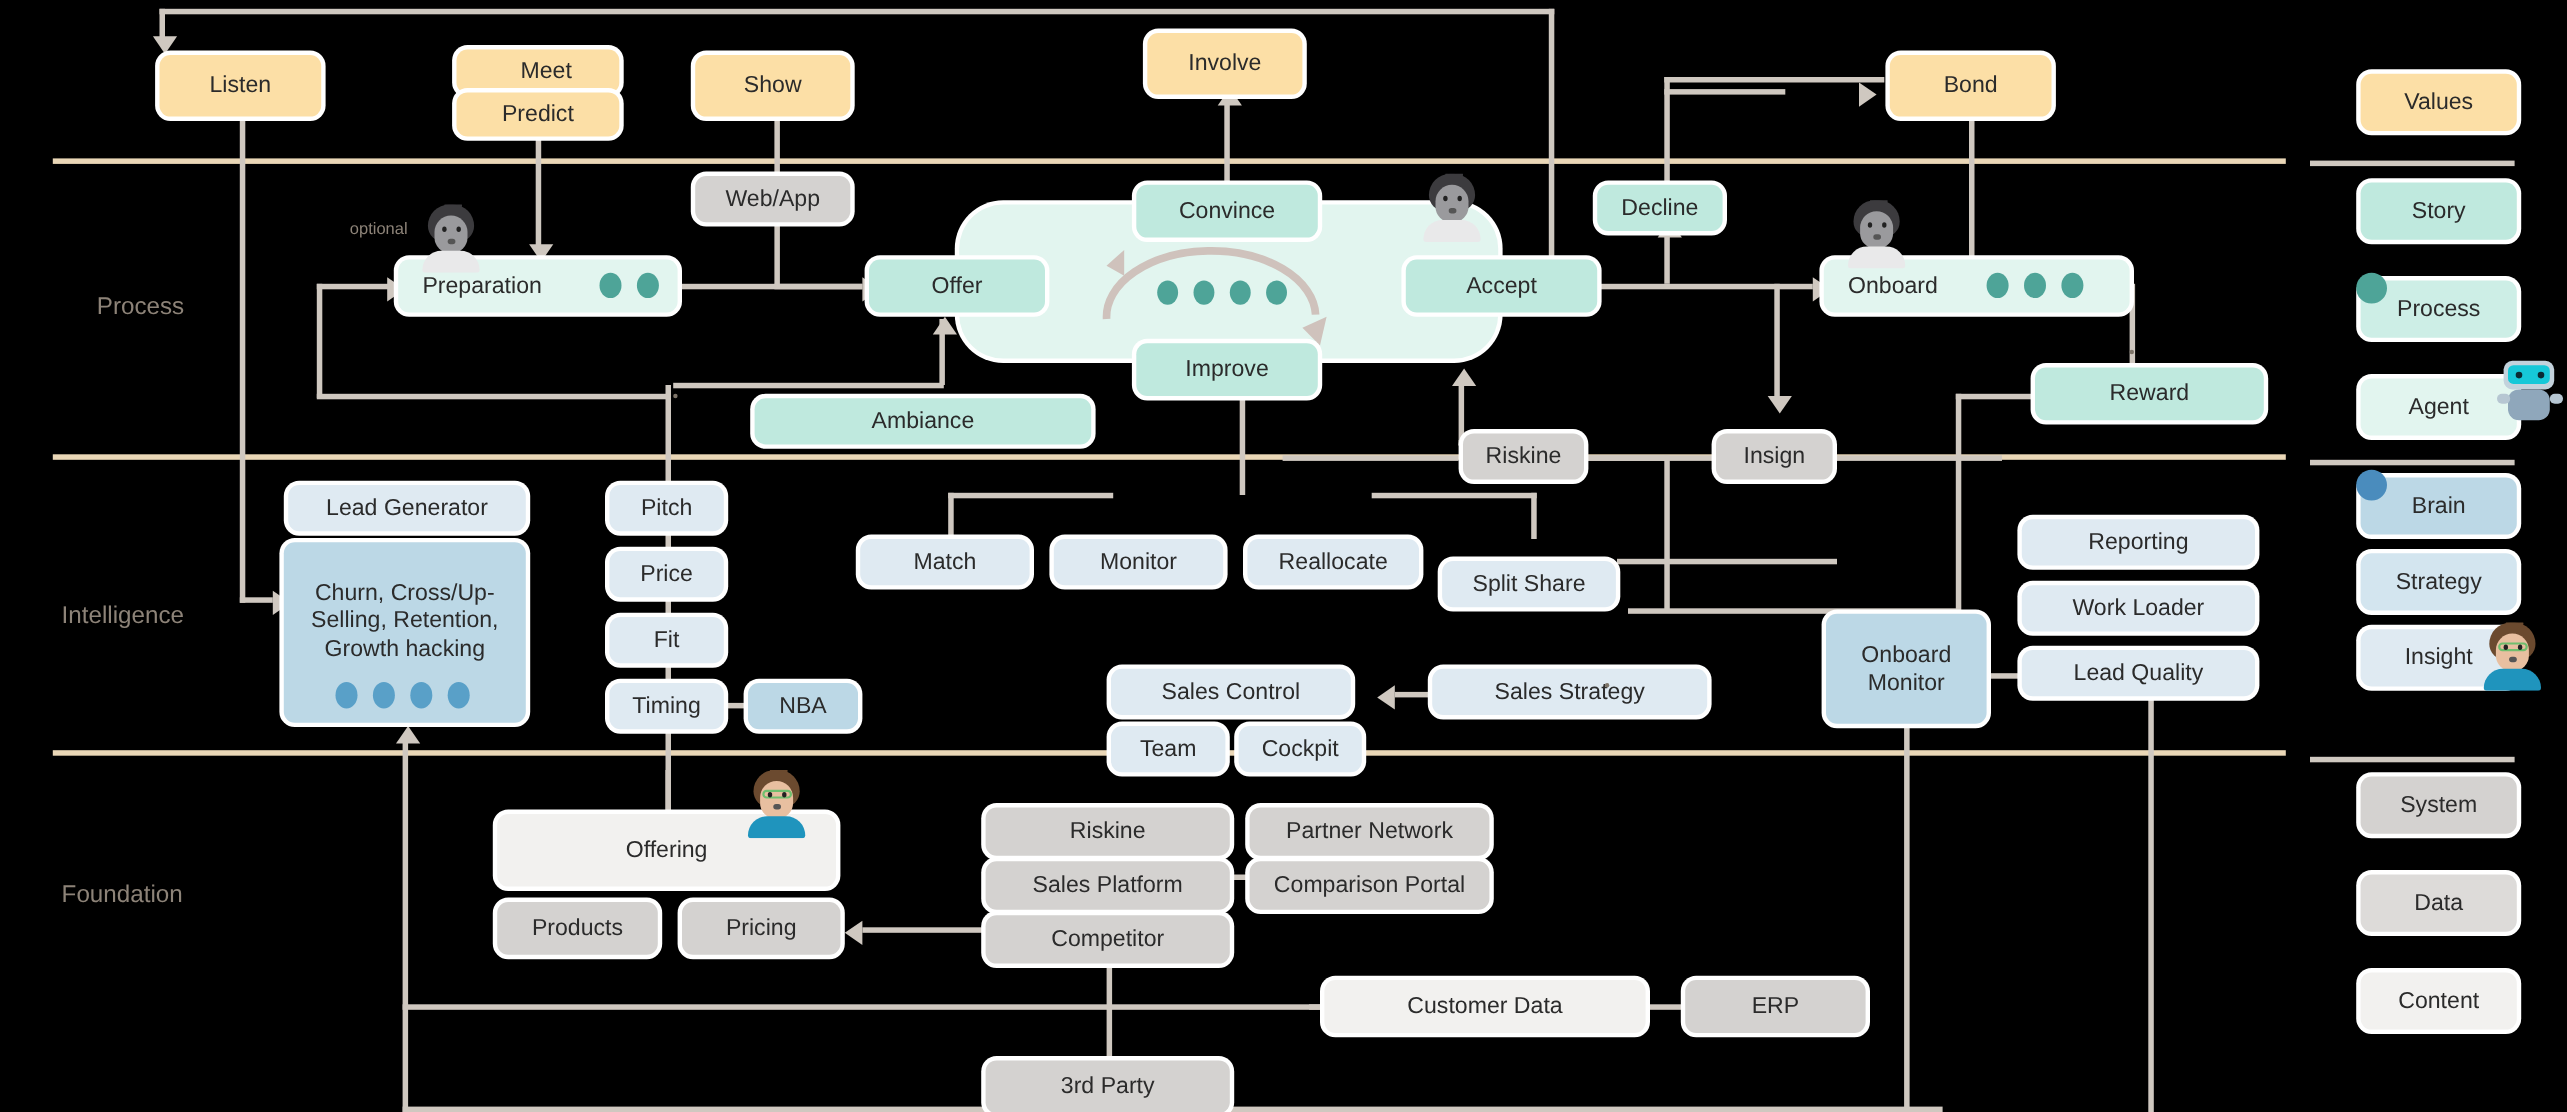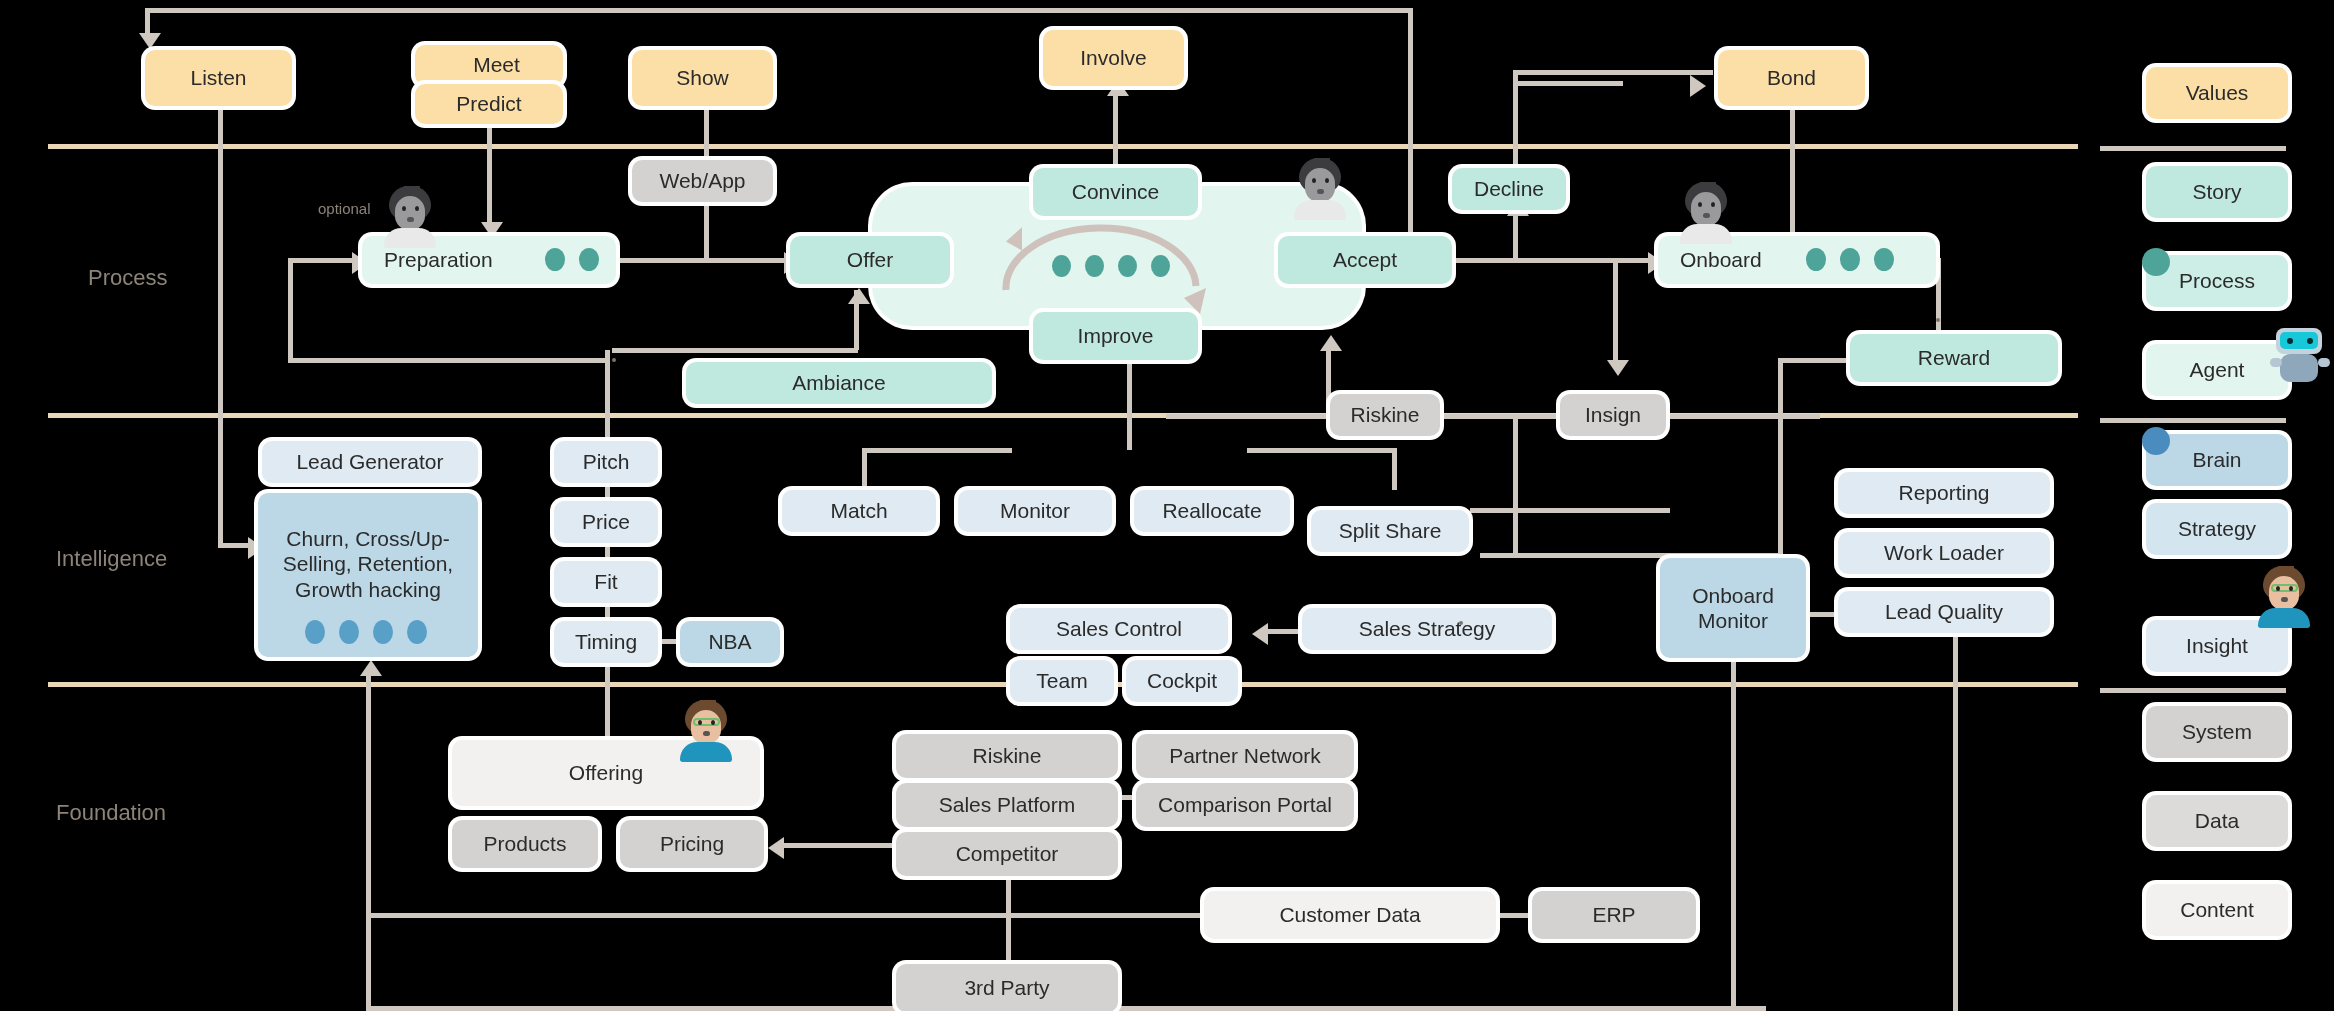--- a/index.html
+++ b/index.html
@@ -373,21 +373,21 @@
     <div class="eye e1"></div>
       <div class="eye e2"></div>
     <div class="torso"></div>
       <div class="armL"></div>
       <div class="armR"></div>
   </div>
 
   <div class="node n-blue" style="left:2146px;top:434px;width:142px;height:52px;">Brain</div>
   <div class="badge badge-blue" style="left:2142px;top:427px;"></div>
   <div class="node n-bluel" style="left:2146px;top:503px;width:142px;height:52px;background:#d3e5ef;">Strategy</div>
-  <div class="node n-bluel" style="left:2146px;top:572px;width:142px;height:52px;margin-top:48px;">Insight</div>
+  <div class="node n-bluel" style="left:2146px;top:572px;width:142px;height:52px;">Insight</div>
   <div class="av av2" style="left:2254px;top:566px;">
     <div class="bun"></div>
       <div class="hair"></div>
       <div class="neck"></div>
     <div class="face"></div>
       <div class="glass"></div>
     <div class="eyeL"></div>
       <div class="eyeR"></div>
       <div class="mouth"></div>
     <div class="body"></div>

